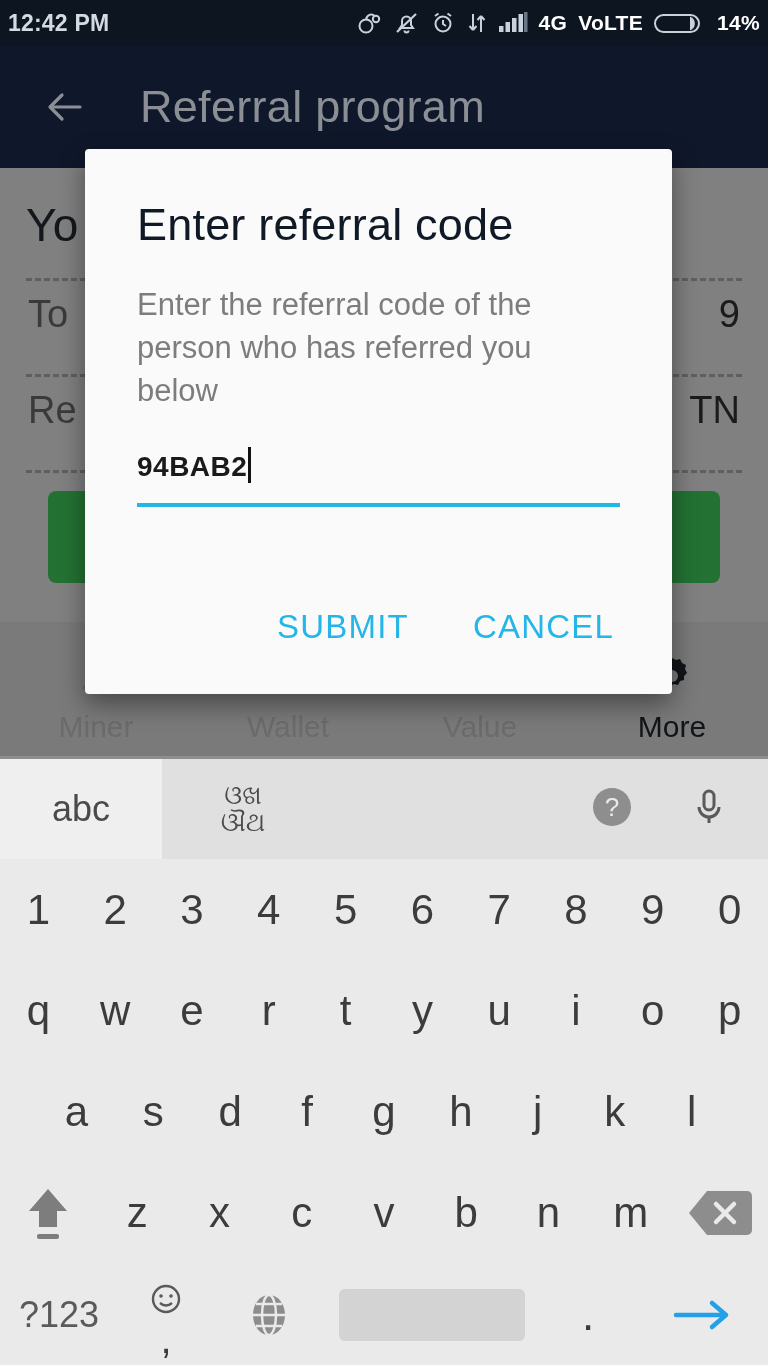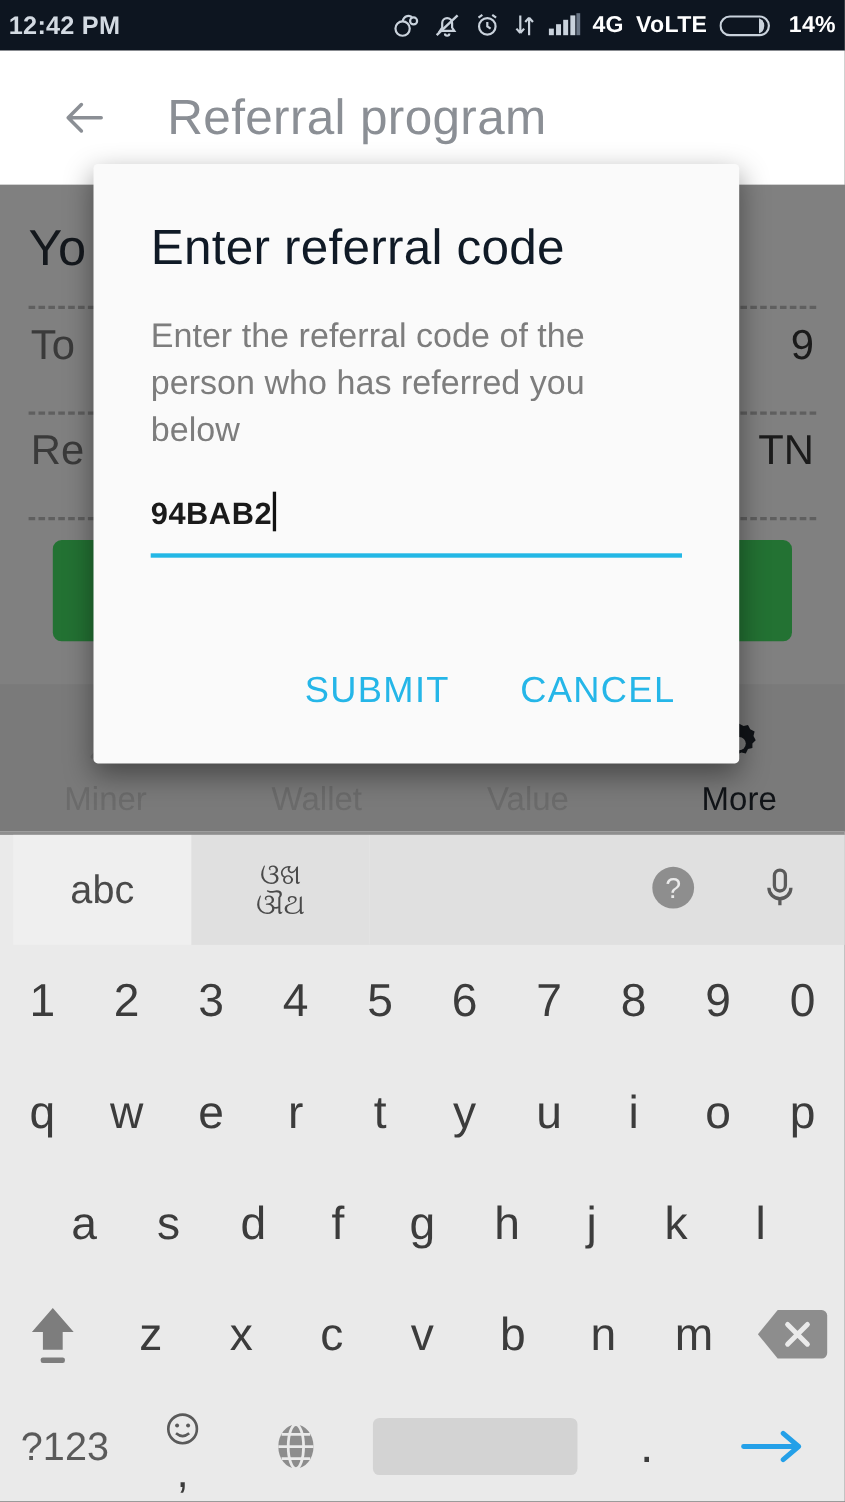--- a/index.html
+++ b/index.html
@@ -18,21 +18,21 @@
     padding: 0 8px; color: #c9d2dc;
   }
   .status-time { font-size: 23px; font-weight: bold; letter-spacing: .2px; color: #d3dae2; }
   .status-right { margin-left: auto; display: flex; align-items: center; gap: 11px; }
   .sicon { display: block; }
   .status-text { font-size: 21px; font-weight: bold; color: #ffffff; letter-spacing: .3px;}
 
   
   .app-bar {
     position: absolute; top: 46px; left: 0; width: 768px; height: 122px;
-    background: #ffffff; display: flex; align-items: center; padding-left: 54px;
+    background: #0f172a; display: flex; align-items: center; padding-left: 42px;
   }
   .back-arrow { width: 46px; height: 46px; flex: 0 0 auto; }
   .app-title {
     margin-left: 52px; font-size: 45px; color: #8b8f95; font-weight: normal;
     letter-spacing: .3px; white-space: nowrap;
   }
 
   
   .content {
     position: absolute; top: 168px; left: 0; width: 768px; height: 454px;
@@ -103,21 +103,21 @@
     background: none; border: none; font-family: inherit;
     font-size: 33px; color: #25b6e8; letter-spacing: 1.2px;
     padding: 10px 14px; cursor: pointer;
   }
 
   
   .keyboard {
     position: absolute; left: 0; top: 756px; width: 768px; height: 609px;
     background: #eaeaea; border-top: 3px solid #8e8e8e;
   }
-  .kb-toolbar { display: flex; height: 100px; align-items: stretch; margin-left: 12px; }
+  .kb-toolbar { display: flex; height: 100px; align-items: stretch; }
   .kb-tab {
     display: flex; align-items: center; justify-content: center;
     font-size: 36px; color: #4a4a4a; cursor: pointer;
   }
   .kb-tab.abc { width: 162px; background: #efefef; }
   .kb-tab.script { width: 162px; background: #e0e0e0; font-size: 26px; line-height: 1.05; text-align: center; }
   .kb-tool-spacer { flex: 1; background: #e0e0e0; }
   .kb-tool-icons { display: flex; align-items: center; gap: 58px; padding-right: 42px; background: #e0e0e0; }
 
   .kb-row { display: flex; height: 101px; align-items: center; }

